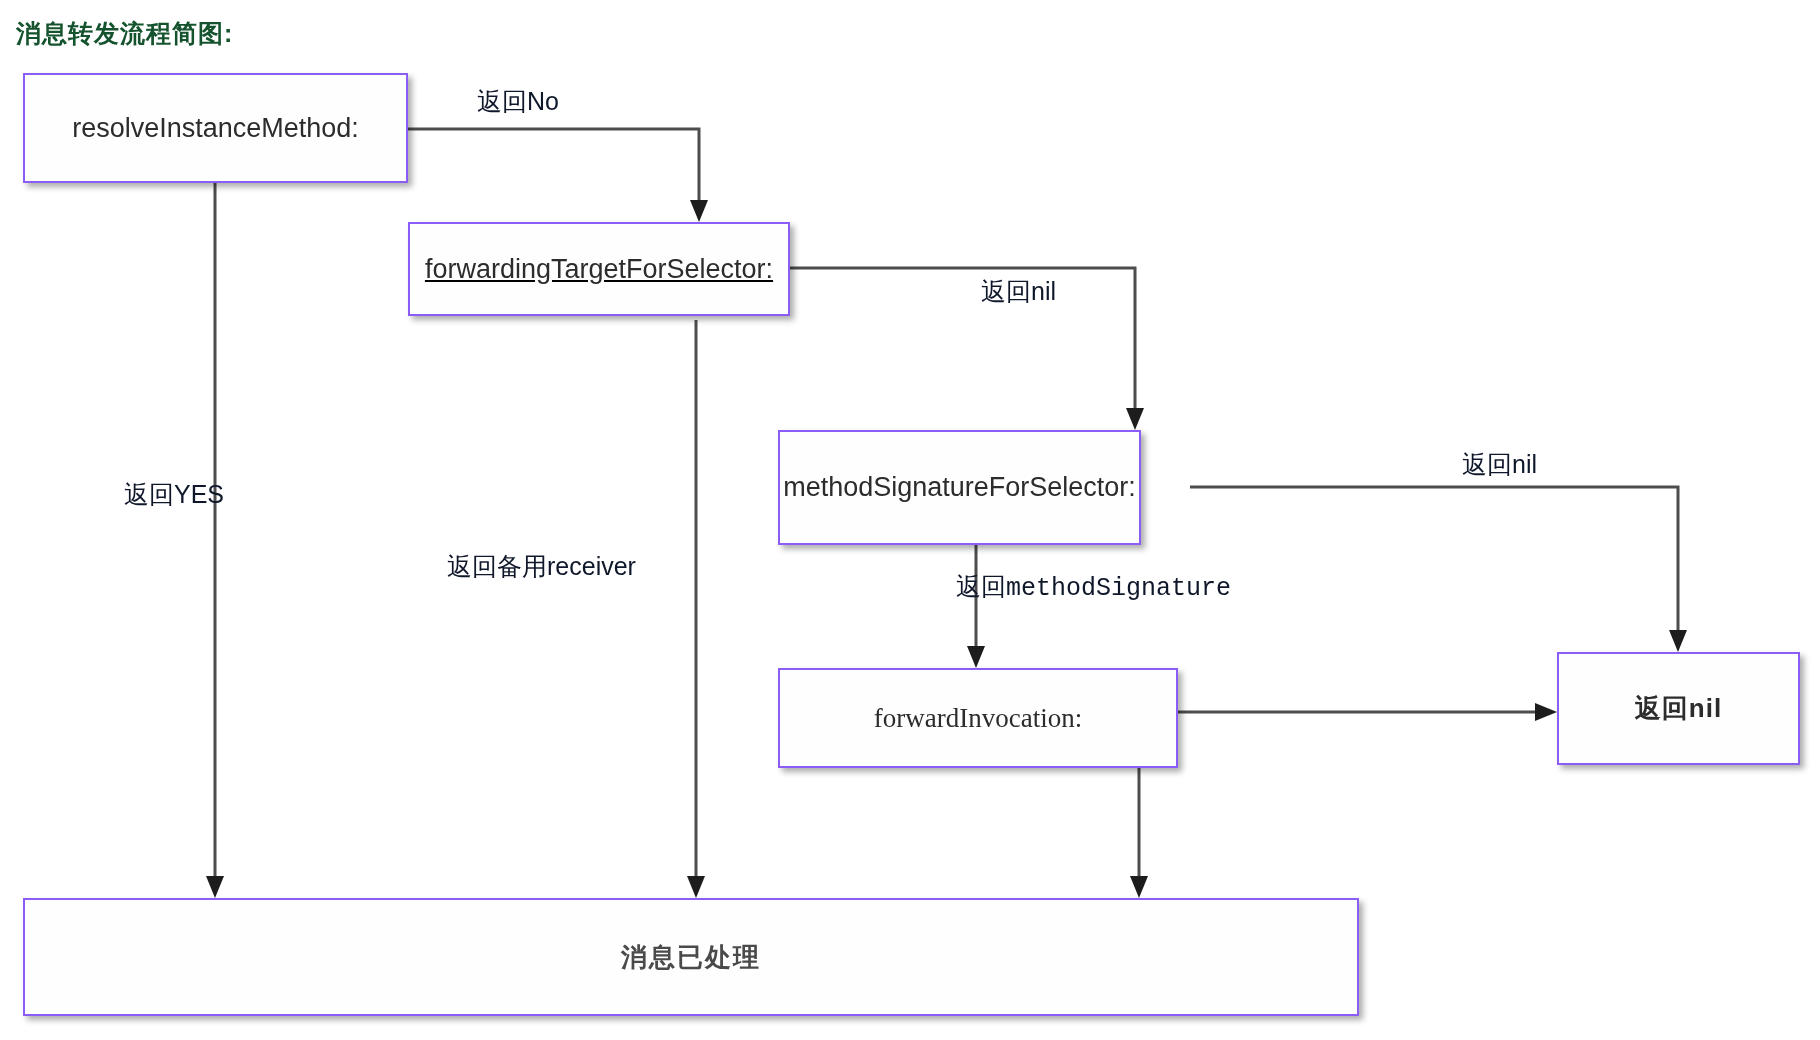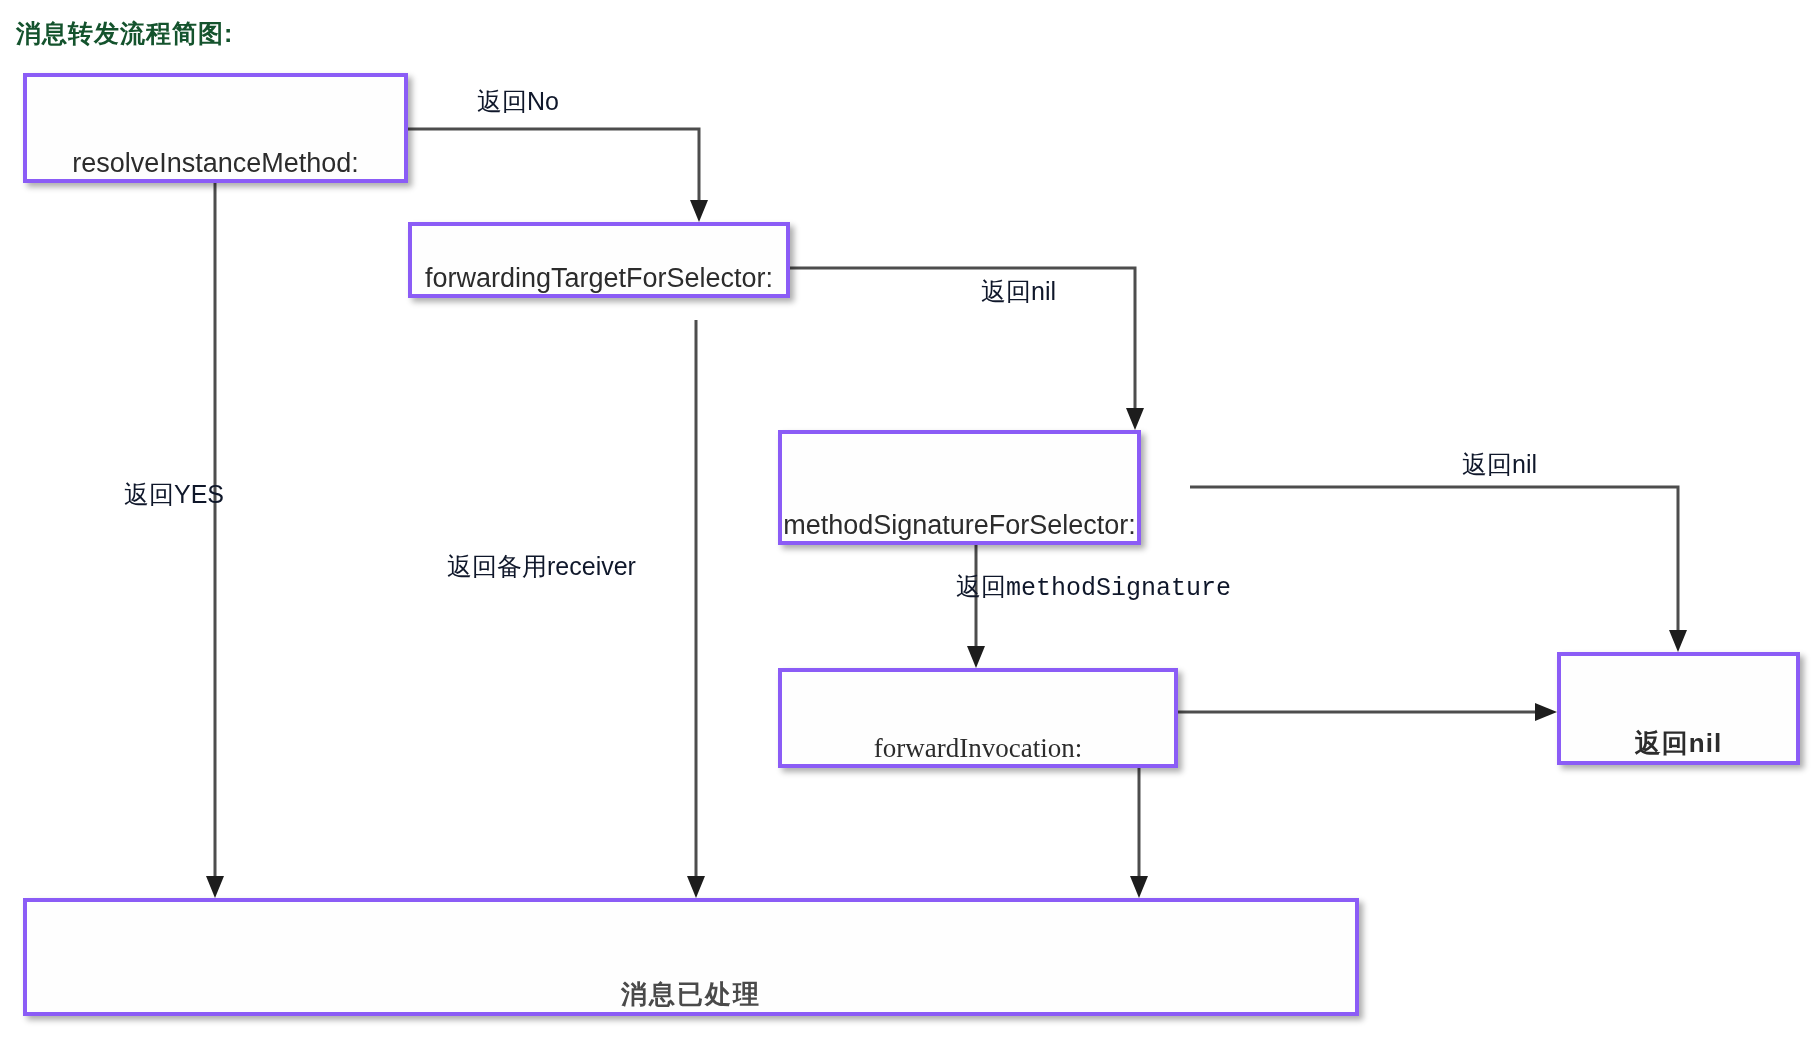--- a/index.html
+++ b/index.html
@@ -13,23 +13,23 @@
 
   #title{
     position:absolute;left:16px;top:17px;
     font-size:25px;font-weight:700;color:#14532d;
     letter-spacing:1px;white-space:nowrap;
   }
 
   .node{
     position:absolute;
     background:#fefefe;
-    border:4px solid #8b5cf6;
+    border:2px solid #8b5cf6;
     box-shadow:4px 4px 6px rgba(0,0,0,0.32);
-    display:flex;align-items:flex-end;justify-content:center;
+    display:flex;align-items:center;justify-content:center;
     box-sizing:border-box;
     z-index:3;
   }
   .node span{
     font-size:27px;color:#2c2c2c;white-space:nowrap;
     font-weight:400;
   }
   .node.cn span{font-weight:700;font-size:26px;letter-spacing:1px;}
   .node.terminal span{font-weight:700;font-size:26px;color:#4a4a4a;letter-spacing:2px;}
 
@@ -92,21 +92,21 @@
     <g>
       <line x1="1139" y1="768" x2="1139" y2="880"></line>
       <polygon points="1139,898 1130,876 1148,876"></polygon>
     </g>
   </svg>
 
   <div class="node" style="left:23px;top:73px;width:385px;height:110px;">
     <span>resolveInstanceMethod:</span>
   </div>
 
-  <div class="node" style="left:408px;top:222px;width:382px;height:76px;">
+  <div class="node" style="left:408px;top:222px;width:382px;height:94px;text-decoration:underline;">
     <span>forwardingTargetForSelector:</span>
   </div>
 
   <div class="node" style="left:778px;top:430px;width:363px;height:115px;">
     <span>methodSignatureForSelector:</span>
   </div>
 
   <div class="node" style="left:778px;top:668px;width:400px;height:100px;font-family:Liberation Serif, serif;">
     <span>forwardInvocation:</span>
   </div>

